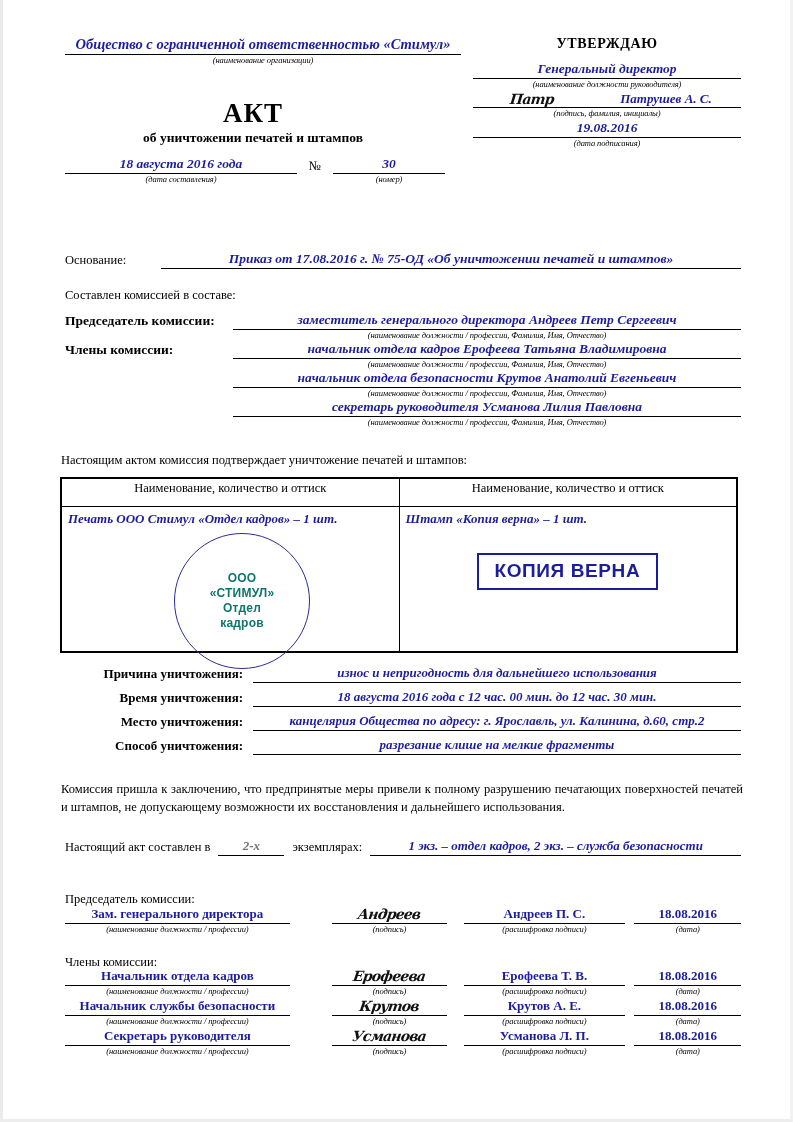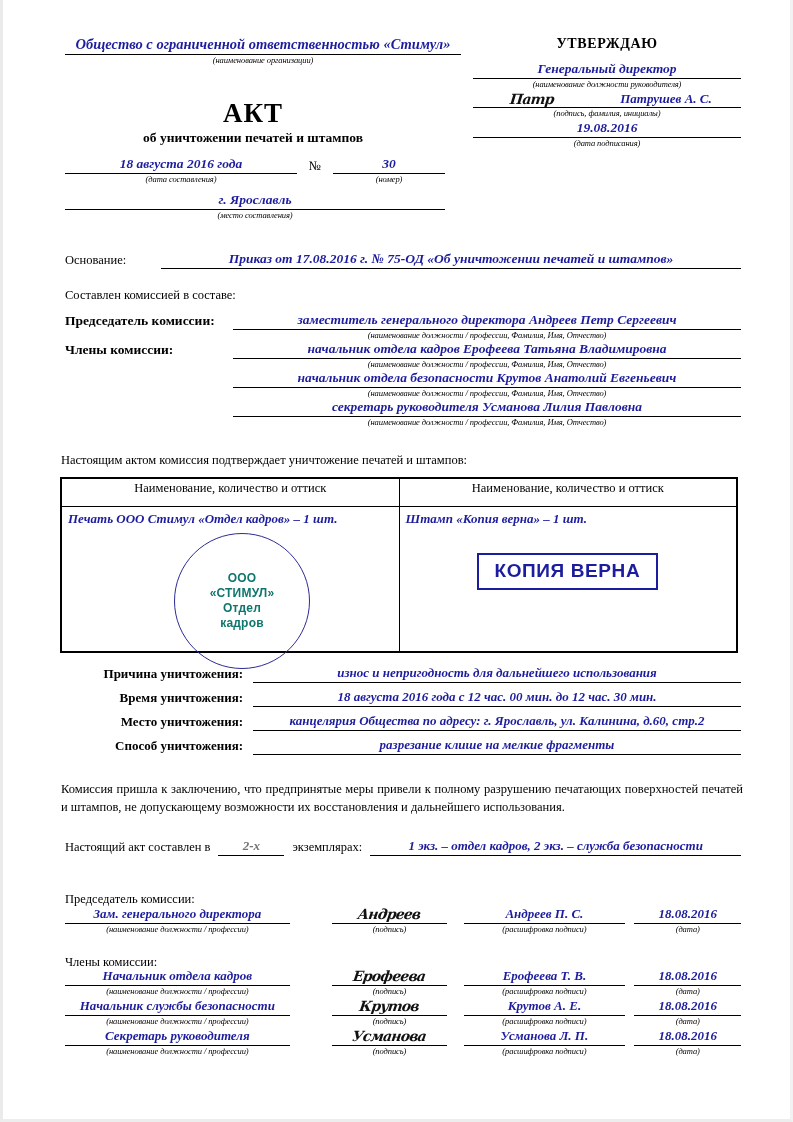--- a/index.html
+++ b/index.html
@@ -213,21 +213,21 @@
   .sig-col.pos  { width: 232px; }
   .sig-col.gap1 { width: 44px; }
   .sig-col.sign { width: 118px; }
   .sig-col.gap2 { width: 18px; }
   .sig-col.name { width: 166px; }
   .sig-col.gap3 { width: 10px; }
   .sig-col.date { width: 110px; }
 
   .sig-col .val {
     display: block; text-align: center; font-size: 13px;
-    font-style: italic; font-weight: bold; color: #1c1c9e;
+    font-weight: bold; color: #1c1c9e;
     white-space: nowrap; padding-bottom: 1px;
   }
   .sig-col .line { border-bottom: 1.2px solid #000; }
   .sig-col .scribble {
     display: block; text-align: center;
     font-family: "DejaVu Serif", serif;
     font-size: 14px; font-style: italic; font-weight: bold;
     color: #111; letter-spacing: -0.8px;
     transform: skewX(-8deg); padding-bottom: 1px;
     white-space: nowrap;
@@ -280,25 +280,20 @@
       <div class="cap">(дата составления)</div>
     </div>
     <div id="num-label">№</div>
     <div class="fld" id="num-cell">
       <span class="val">30</span>
       <div class="line"></div>
       <div class="cap">(номер)</div>
     </div>
   </div>
 
-  <div class="abs fld" id="place-row">
-    <span class="val">г. Ярославль</span>
-    <div class="line"></div>
-    <div class="cap">(место составления)</div>
-  </div>
 
   <div class="abs" id="basis-row">
     <div id="basis-label">Основание:</div>
     <div id="basis-field">
       <span class="val">Приказ от 17.08.2016 г. № 75-ОД «Об уничтожении печатей и штампов»</span>
       <div class="line"></div>
     </div>
   </div>
 
   <div class="abs" id="composed-line">Составлен комиссией в составе:</div>

